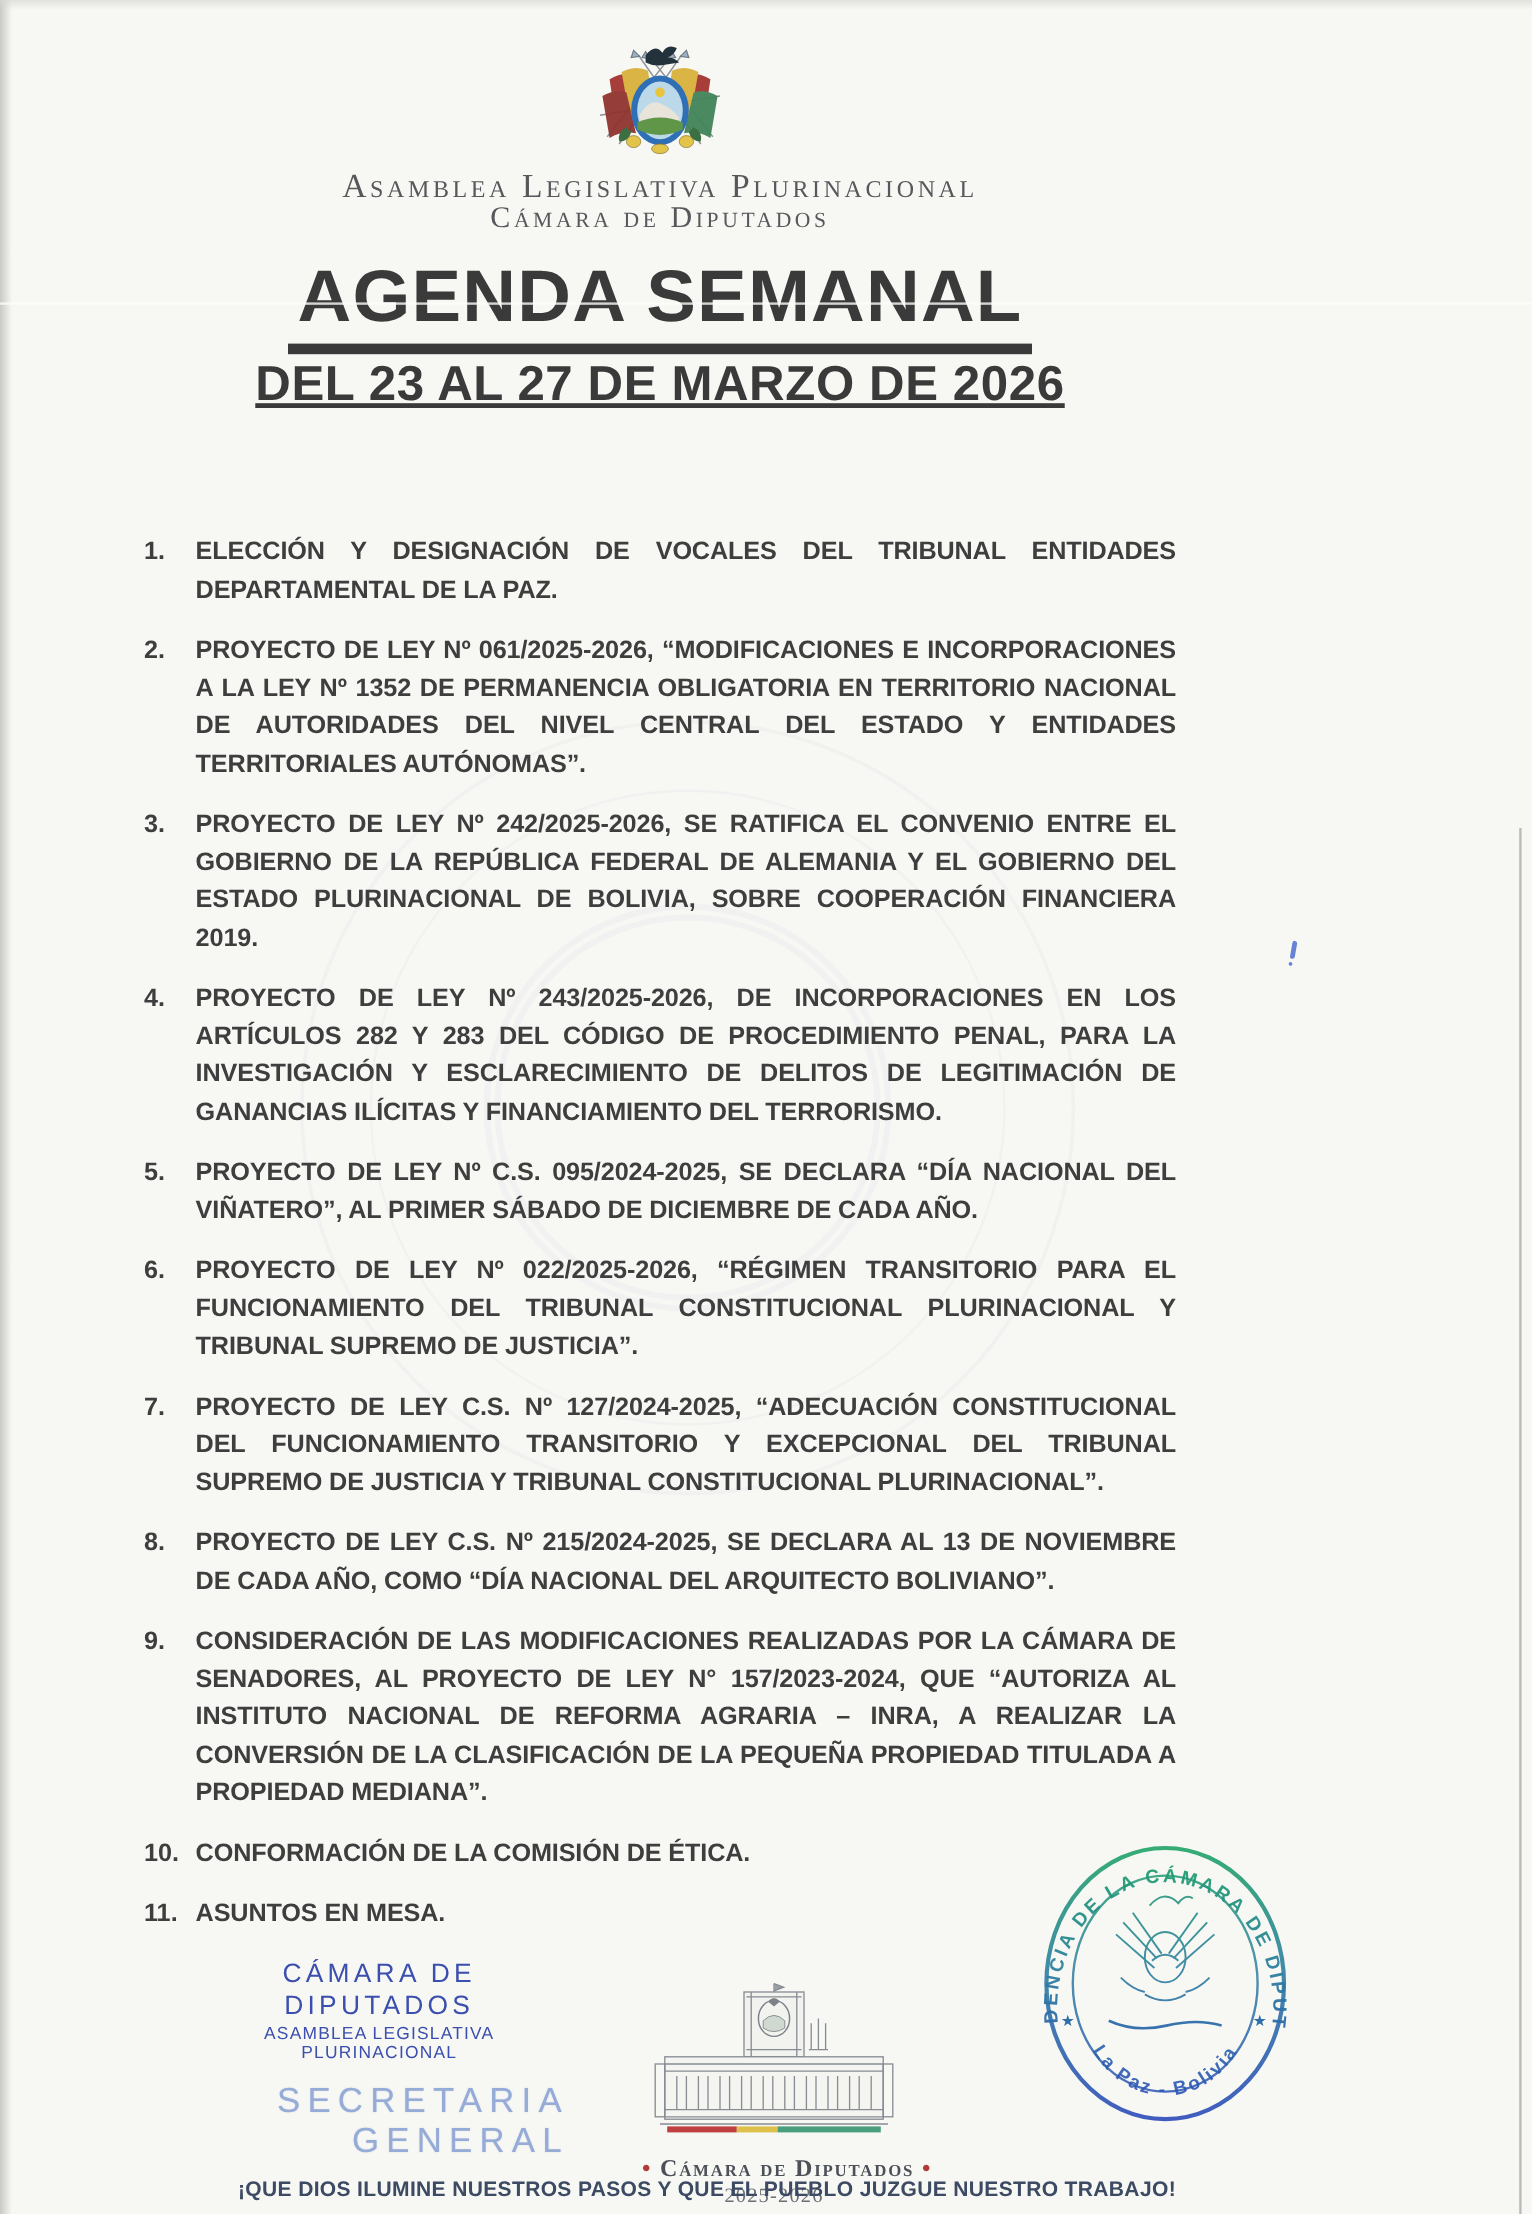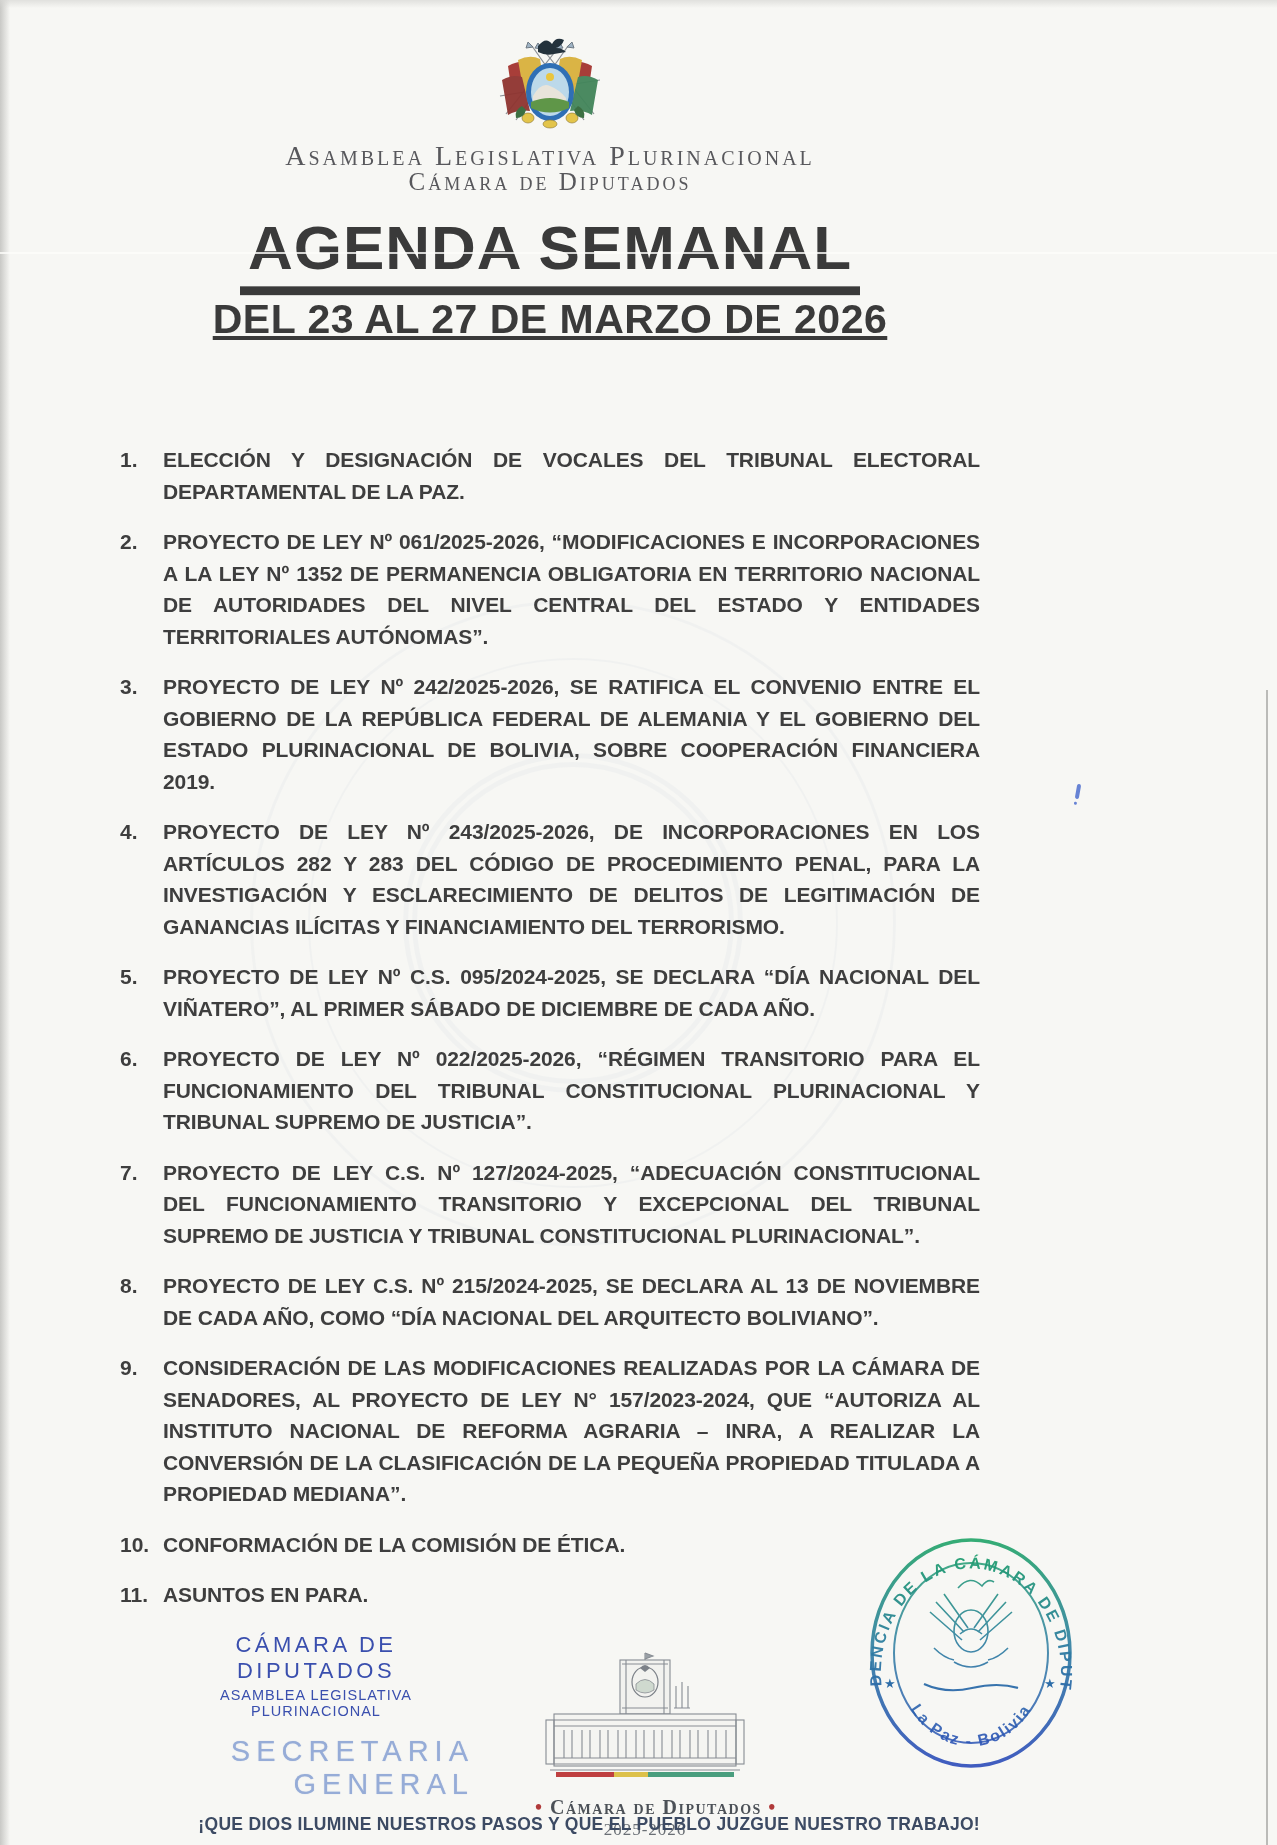--- a/index.html
+++ b/index.html
@@ -131,21 +131,21 @@
   <div class="inst2">Cámara de Diputados</div>
   <div class="title-wrap">
     <span class="doc-title">AGENDA SEMANAL</span>
   </div>
   <div class="doc-subtitle">DEL 23 AL 27 DE MARZO DE 2026</div>
 </div>
 
 <div class="agenda">
     <div class="item">
     <div class="num">1.</div>
-    <div class="txt">ELECCIÓN Y DESIGNACIÓN DE VOCALES DEL TRIBUNAL ELECTORAL DEPARTAMENTAL DE LA PAZ.</div>
+    <div class="txt">ELECCIÓN Y DESIGNACIÓN DE VOCALES DEL TRIBUNAL ENTIDADES DEPARTAMENTAL DE LA PAZ.</div>
   </div>
     <div class="item">
     <div class="num">2.</div>
     <div class="txt">PROYECTO DE LEY Nº 061/2025-2026, “MODIFICACIONES E INCORPORACIONES A LA LEY Nº 1352 DE PERMANENCIA OBLIGATORIA EN TERRITORIO NACIONAL DE AUTORIDADES DEL NIVEL CENTRAL DEL ESTADO Y ENTIDADES TERRITORIALES AUTÓNOMAS”.</div>
   </div>
     <div class="item">
     <div class="num">3.</div>
     <div class="txt">PROYECTO DE LEY Nº 242/2025-2026, SE RATIFICA EL CONVENIO ENTRE EL GOBIERNO DE LA REPÚBLICA FEDERAL DE ALEMANIA Y EL GOBIERNO DEL ESTADO PLURINACIONAL DE BOLIVIA, SOBRE COOPERACIÓN FINANCIERA 2019.</div>
   </div>
     <div class="item">
@@ -171,21 +171,21 @@
     <div class="item">
     <div class="num">9.</div>
     <div class="txt">CONSIDERACIÓN DE LAS MODIFICACIONES REALIZADAS POR LA CÁMARA DE SENADORES, AL PROYECTO DE LEY N° 157/2023-2024, QUE “AUTORIZA AL INSTITUTO NACIONAL DE REFORMA AGRARIA – INRA, A REALIZAR LA CONVERSIÓN DE LA CLASIFICACIÓN DE LA PEQUEÑA PROPIEDAD TITULADA A PROPIEDAD MEDIANA”.</div>
   </div>
     <div class="item">
     <div class="num">10.</div>
     <div class="txt">CONFORMACIÓN DE LA COMISIÓN DE ÉTICA.</div>
   </div>
     <div class="item">
     <div class="num">11.</div>
-    <div class="txt">ASUNTOS EN PARA.</div>
+    <div class="txt">ASUNTOS EN MESA.</div>
   </div>
   </div>
 
 <div class="sec-stamp">
   <div class="l1">CÁMARA DE DIPUTADOS</div>
   <div class="l2">ASAMBLEA LEGISLATIVA PLURINACIONAL</div>
   <div class="l3">SECRETARIA GENERAL</div>
 </div>
 
 <div class="cd-logo">

